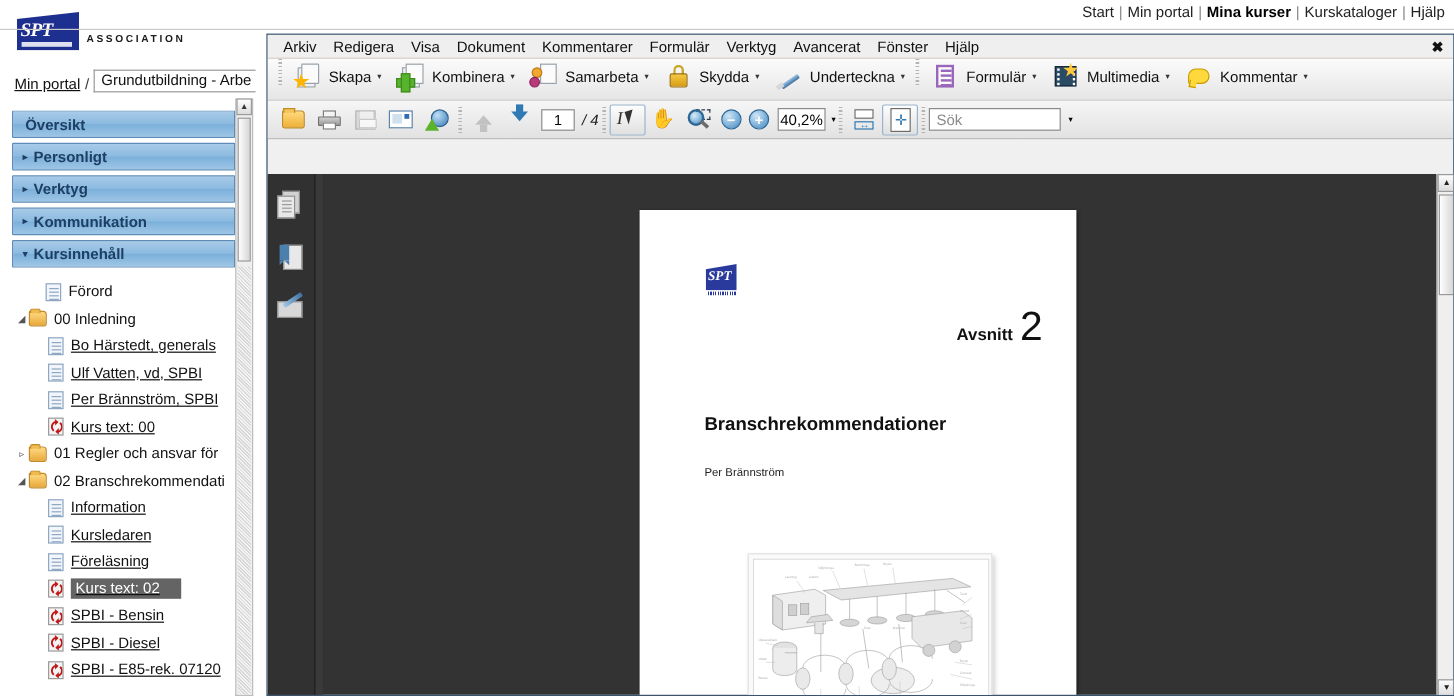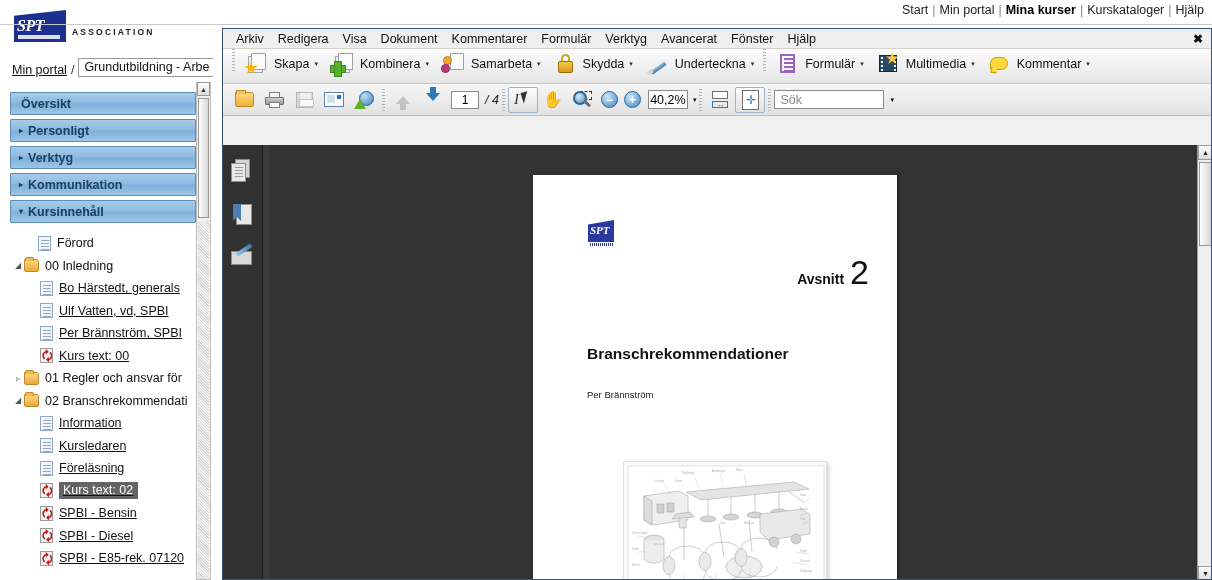--- a/index.html
+++ b/index.html
@@ -98,21 +98,21 @@
     height: 22.5px; white-space: nowrap;
     padding-left: 2px;
   }
   .tree-row .twisty {
     width: 12px; flex: 0 0 12px; text-align: center;
     font-size: 8px; color: #555;
   }
   .tree-row .ic { flex: 0 0 auto; margin-right: 6px; }
   .tree-row .lbl { overflow: hidden; }
   .tree-row.sel .lbl {
-    background: #646464; color: #fff; padding: 1px 5px 2px 4px;
+    background: #646464; color: #fff; padding: 1px 18px 2px 4px;
   }
   .indent0 { padding-left: 16px; }
   .indent1 { padding-left: 30px; text-decoration: underline; }
 
   
   .ico-doc {
     display: inline-block; width: 13px; height: 15px;
     background: #f2f6fb; border: 1px solid #8ea7c4;
     position: relative;
   }

